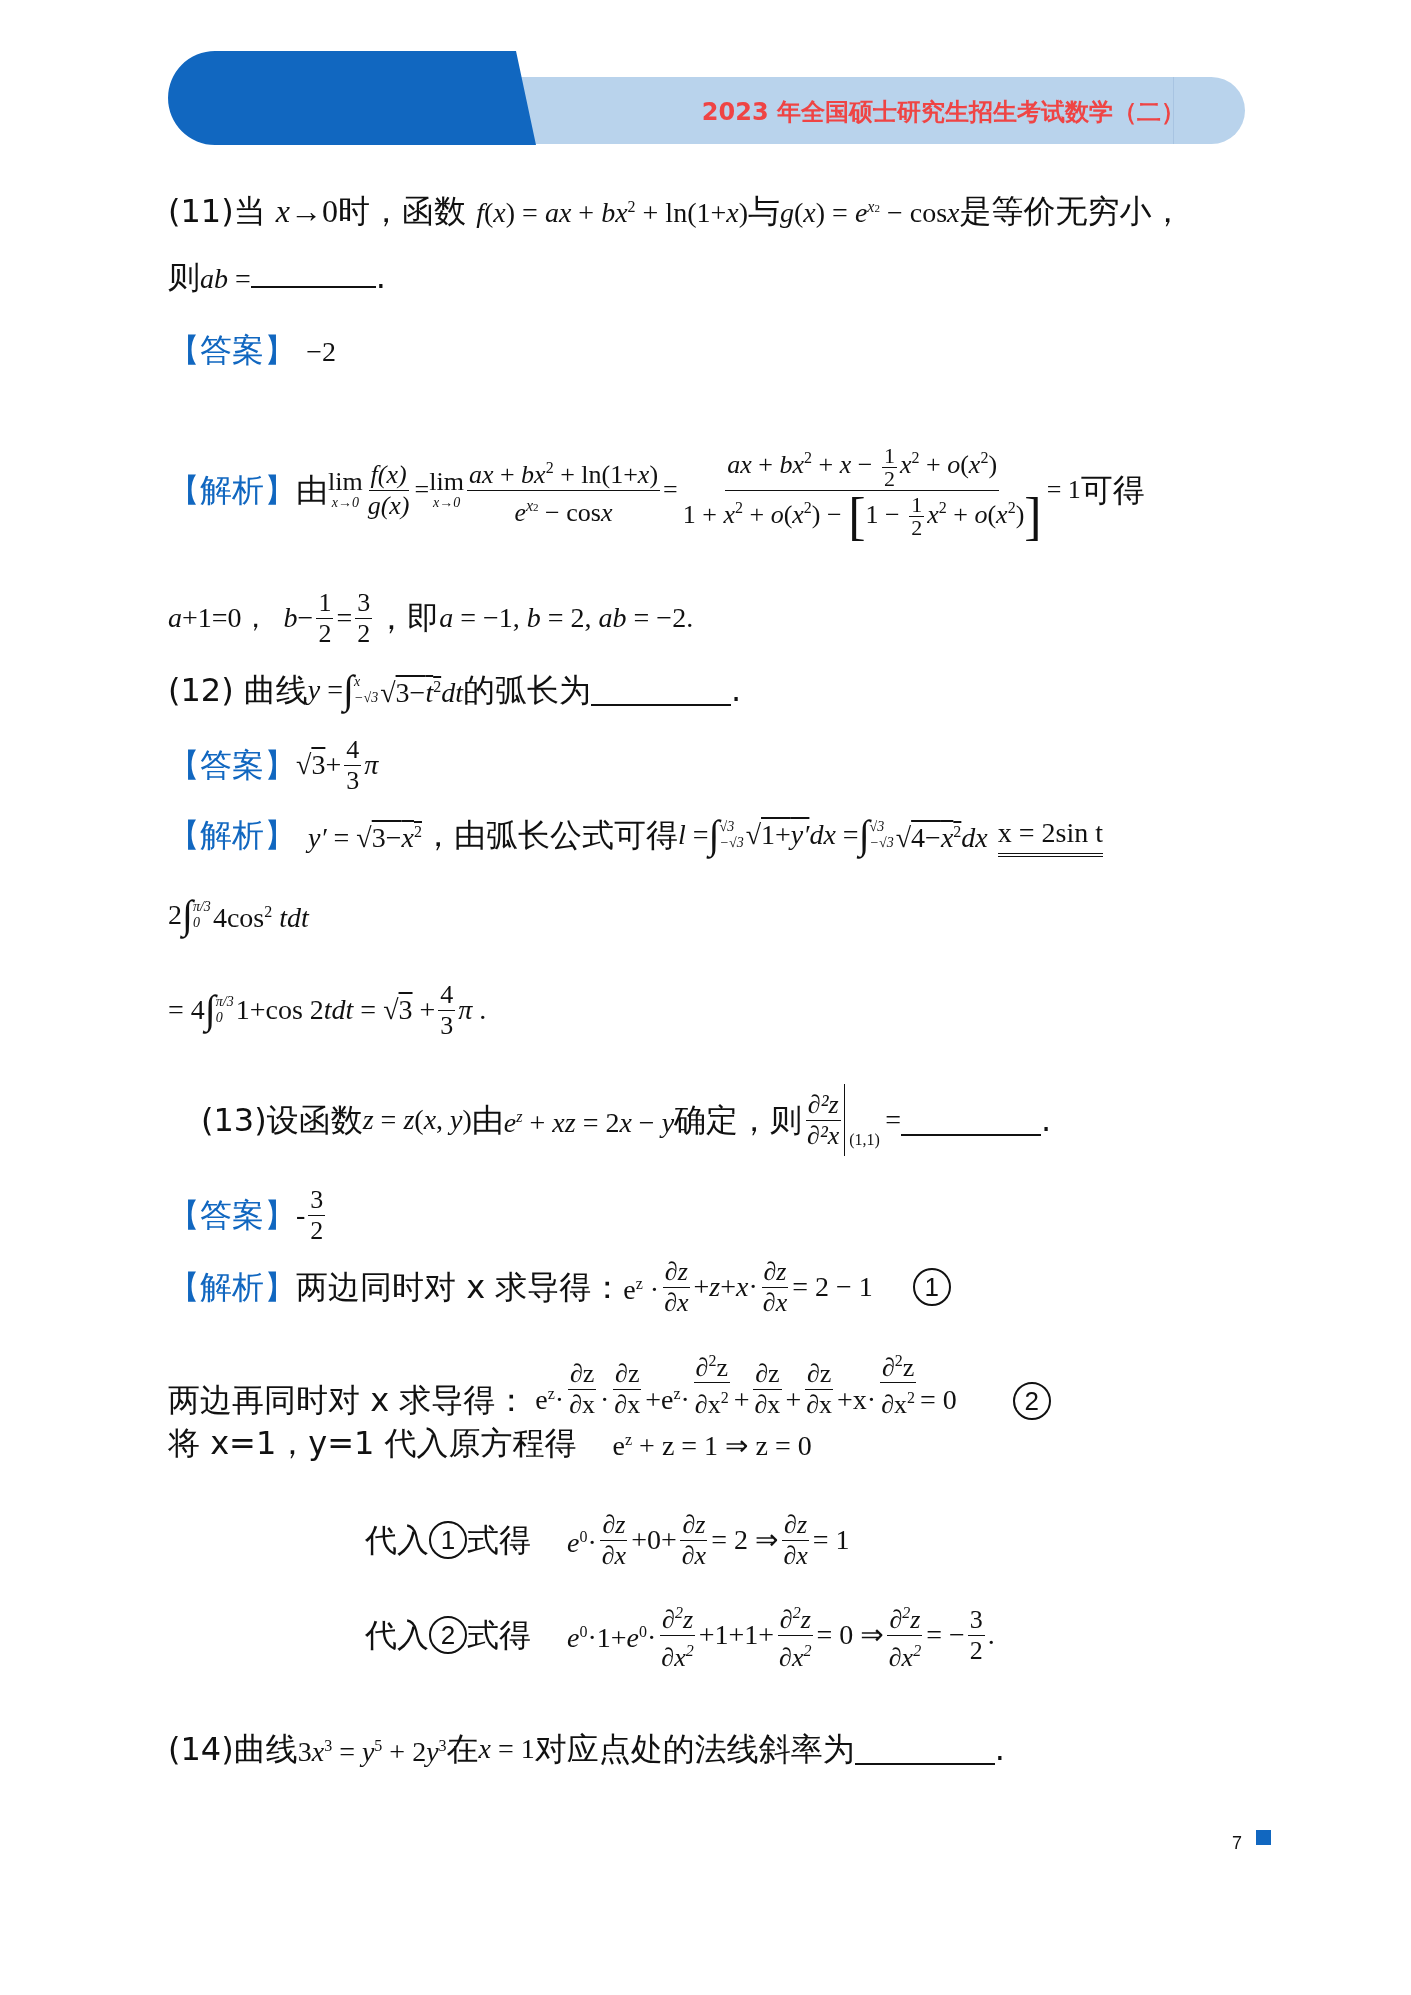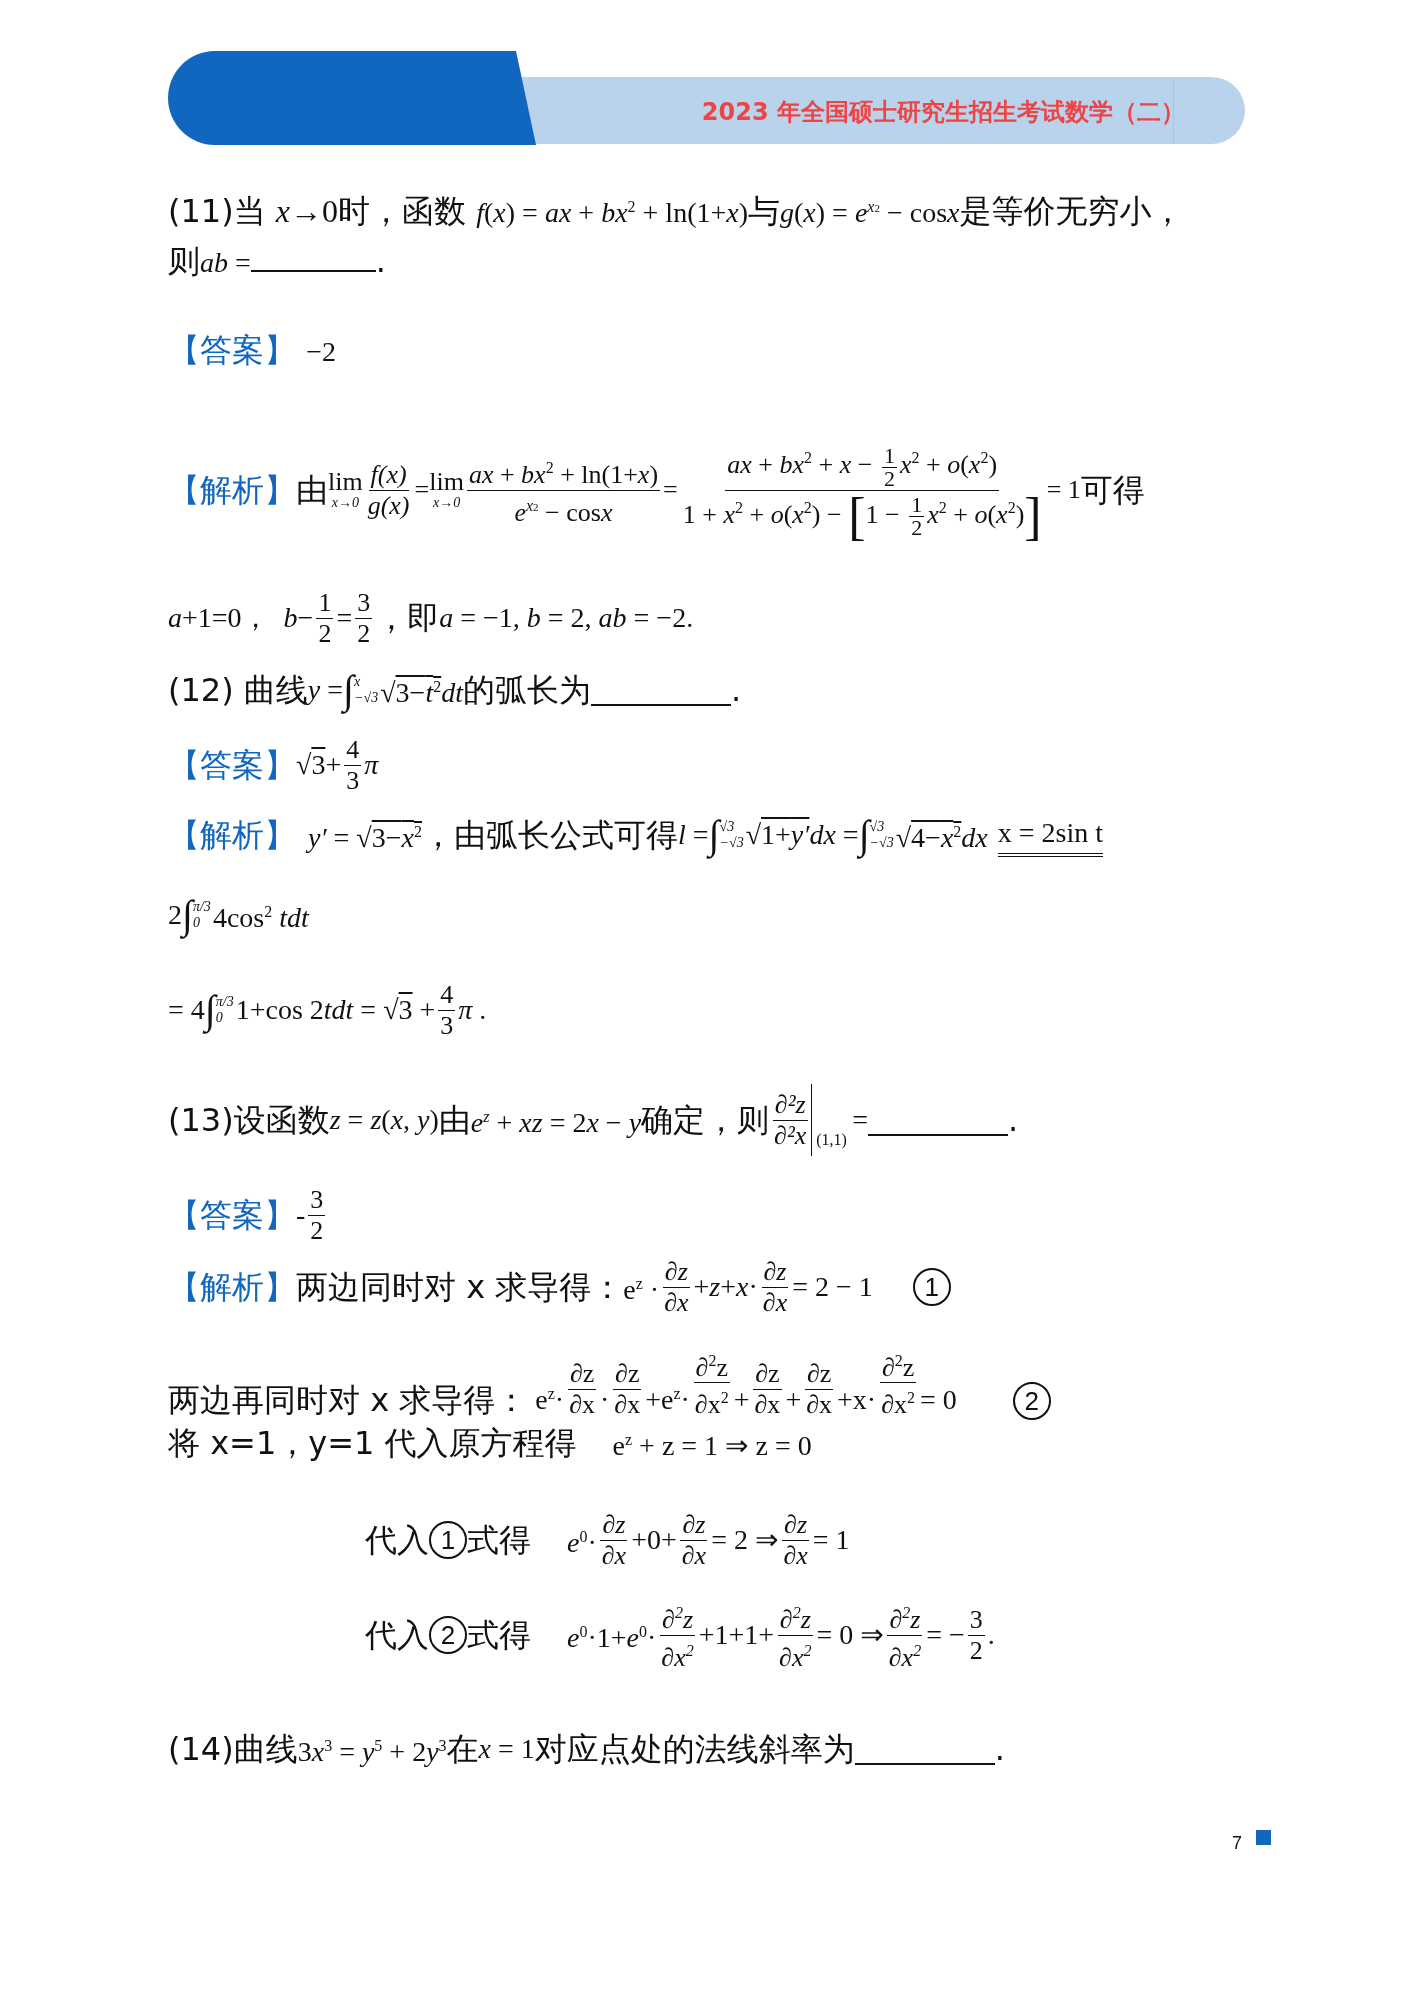--- a/index.html
+++ b/index.html
@@ -46,21 +46,21 @@
 <svg class="hdr-dark-slant" width="368" height="94" viewBox="0 0 368 94">
   <path d="M47 0 L348 0 L368 94 L47 94 A47 47 0 0 1 47 0 Z" fill="#1167c0"></path>
 </svg>
 <div class="hdr-title">2023 年全国硕士研究生招生考试数学（二）</div>
 
 <div class="line" style="top:187px;">
   <span>(11)</span><span>当</span>
   <span class="m">x</span><span class="r">→0</span><span>时，函数</span>
   <span class="mathrun"><i>f</i>(<i>x</i>) = <i>ax</i> + <i>bx</i><span class="sup">2</span> + ln(1+<i>x</i>)</span><span>与</span><span class="mathrun"><i>g</i>(<i>x</i>) = <i>e</i><span class="sup"><i>x</i><span style="font-size:11px">2</span></span> − cos<i>x</i></span><span>是等价无穷小，</span>
 </div>
-<div class="line" style="top:240px;">
+<div class="line" style="top:256px;">
   <span>则</span><span class="mathrun"><i>ab</i> =</span><span class="blank"></span><span>.</span>
 </div>
 <div class="line" style="top:330px;">
   <span class="lbl">【答案】</span>
   <span class="mathrun">−2</span>
 </div>
 
 <div class="line" style="top:425px; height:130px; display:flex; align-items:center;">
   <span class="lbl">【解析】</span>
     <span>由</span>
@@ -166,21 +166,21 @@
       <span>0</span>
     </span>
     <span class="mathrun">1+cos 2<i>tdt</i> = √<span style="text-decoration:overline;">3</span> + </span>
     <span class="frac">
       <span class="num">4</span>
       <span class="den">3</span>
     </span>
     <span class="mathrun"><i>π</i> .</span>
 </div>
 
-<div class="line" style="top:1070px; height:100px; display:flex; align-items:center;">
+<div class="line" style="top:1070px; height:100px; display:flex; align-items:center;margin-left:33px;">
   <span>(13)</span>
     <span>设函数</span>
   <span class="mathrun"><i>z</i> = <i>z</i>(<i>x</i>, <i>y</i>)</span>
     <span>由</span>
     <span class="mathrun"><i>e</i><span class="sup"><i>z</i></span> + <i>xz</i> = 2<i>x</i> − <i>y</i></span>
     <span>确定，则</span>
   <span class="frac" style="font-style:italic;">
       <span class="num">∂²z</span>
       <span class="den">∂²x</span>
     </span>

